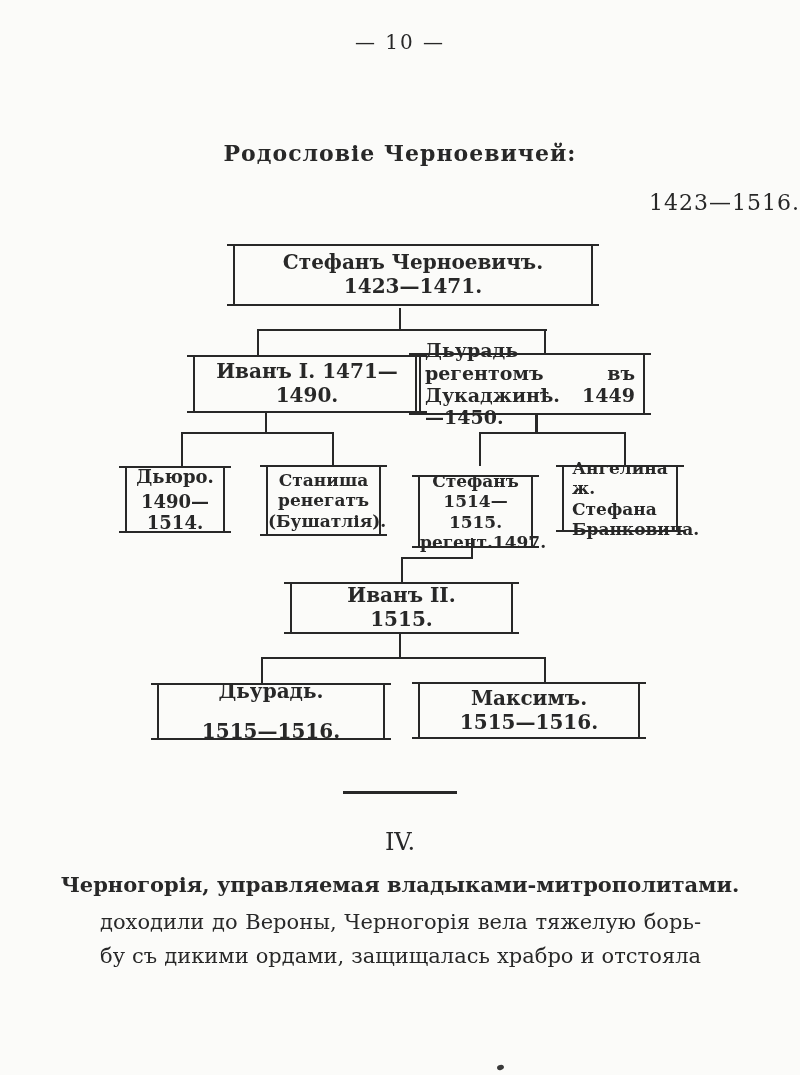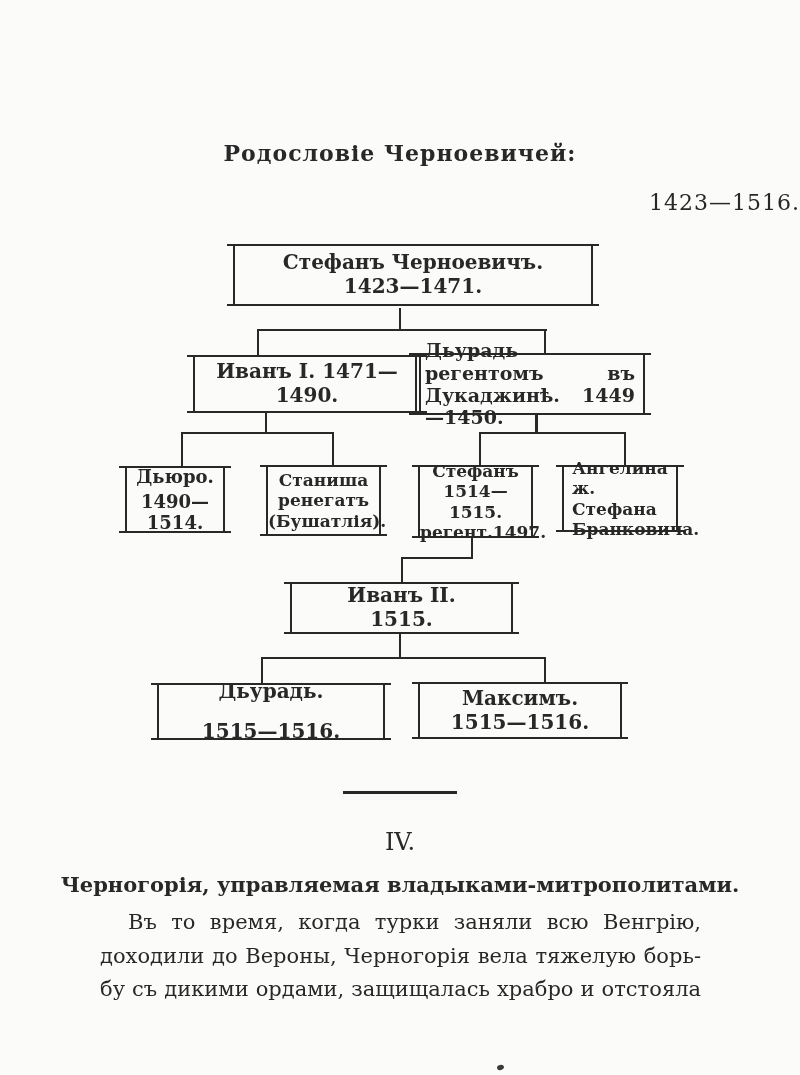--- a/index.html
+++ b/index.html
@@ -46,20 +46,21 @@
   .body-text .pline.indent { padding-left:28px; box-sizing:border-box; }
 
   .ink-speck { position:absolute; left:497px; top:1065px; width:7px; height:5px;
     background:#3a3a3a; border-radius:50%; transform:rotate(-15deg); }
 </style>
 </head>
 <body>
 
 <div class="page">
 
+  <div class="centered page-number">— 10 —</div>
 
   <div class="centered tree-title">Родословіе Черноевичей:</div>
   <div class="centered tree-subtitle">1423—1516.</div>
 
   <div class="node" style="left:233px;top:244px;width:360px;height:62px;font-size:20px;">
     <div class="nl">Стефанъ Черноевичъ.</div>
     <div class="nl">1423—1471.</div>
   </div>
 
   <div class="node" style="left:157px;top:355px;width:228px;height:58px;font-size:20px;margin-left:36px;">
@@ -75,21 +76,21 @@
     <div class="nl">Дьюро.</div>
     <div class="nl">1490—1514.</div>
   </div>
 
   <div class="node" style="left:266px;top:465px;width:115px;height:71px;font-size:17px;">
     <div class="nl">Станиша</div>
     <div class="nl">ренегатъ</div>
     <div class="nl">(Бушатлія).</div>
   </div>
 
-  <div class="node" style="left:418px;top:465px;width:115px;height:73px;font-size:17px;align-items:center;">
+  <div class="node" style="left:418px;top:475px;width:115px;height:73px;font-size:17px;align-items:center;">
     <div class="nl">Стефанъ</div>
     <div class="nl">1514—1515.</div>
     <div class="nl">регент.1497.</div>
   </div>
 
   <div class="node justify" style="left:562px;top:465px;width:116px;height:67px;font-size:17px;">
     <div class="nl" style="text-align-last:center;">Ангелина</div>
     <div class="nl">ж. Стефана</div>
     <div class="nl" style="text-align:left;text-align-last:center;">Бранковича.</div>
   </div>
@@ -97,21 +98,21 @@
   <div class="node" style="left:290px;top:582px;width:223px;height:52px;font-size:20px;">
     <div class="nl">Иванъ II.</div>
     <div class="nl">1515.</div>
   </div>
 
   <div class="node" style="left:157px;top:683px;width:228px;height:57px;font-size:20px;gap:16px;">
     <div class="nl">Дьурадь.</div>
     <div class="nl">1515—1516.</div>
   </div>
 
-  <div class="node" style="left:418px;top:682px;width:204px;height:57px;font-size:20px;">
+  <div class="node" style="left:418px;top:682px;width:222px;height:57px;font-size:20px;">
     <div class="nl">Максимъ.</div>
     <div class="nl">1515—1516.</div>
   </div>
 
   <i class="vline" style="left:399px;top:308px;height:23px;"></i>
   <i class="hline" style="left:257px;top:329px;width:290px;"></i>
   <i class="vline" style="left:257px;top:329px;height:28px;"></i>
   <i class="vline" style="left:544px;top:329px;height:26px;"></i>
 
   <i class="vline" style="left:265px;top:413px;height:21px;"></i>
@@ -132,20 +133,19 @@
   <i class="hline" style="left:261px;top:657px;width:285px;"></i>
   <i class="vline" style="left:261px;top:657px;height:27px;"></i>
   <i class="vline" style="left:544px;top:657px;height:26px;"></i>
 
   <div class="section-divider" style="left:343px;top:791px;width:114px;"></div>
 
   <div class="centered section-number">IV.</div>
   <div class="centered section-heading">Черногорія, управляемая владыками-митрополитами.</div>
 
   <div class="body-text">
-    <div class="pline indent">Въ то время, когда турки заняли всю Венгрію,</div>
     <div class="pline">доходили до Вероны, Черногорія вела тяжелую борь-</div>
     <div class="pline">бу съ дикими ордами, защищалась храбро и отстояла</div>
   </div>
 
   <div class="ink-speck"></div>
 
 </div>
 
 </body></html>

